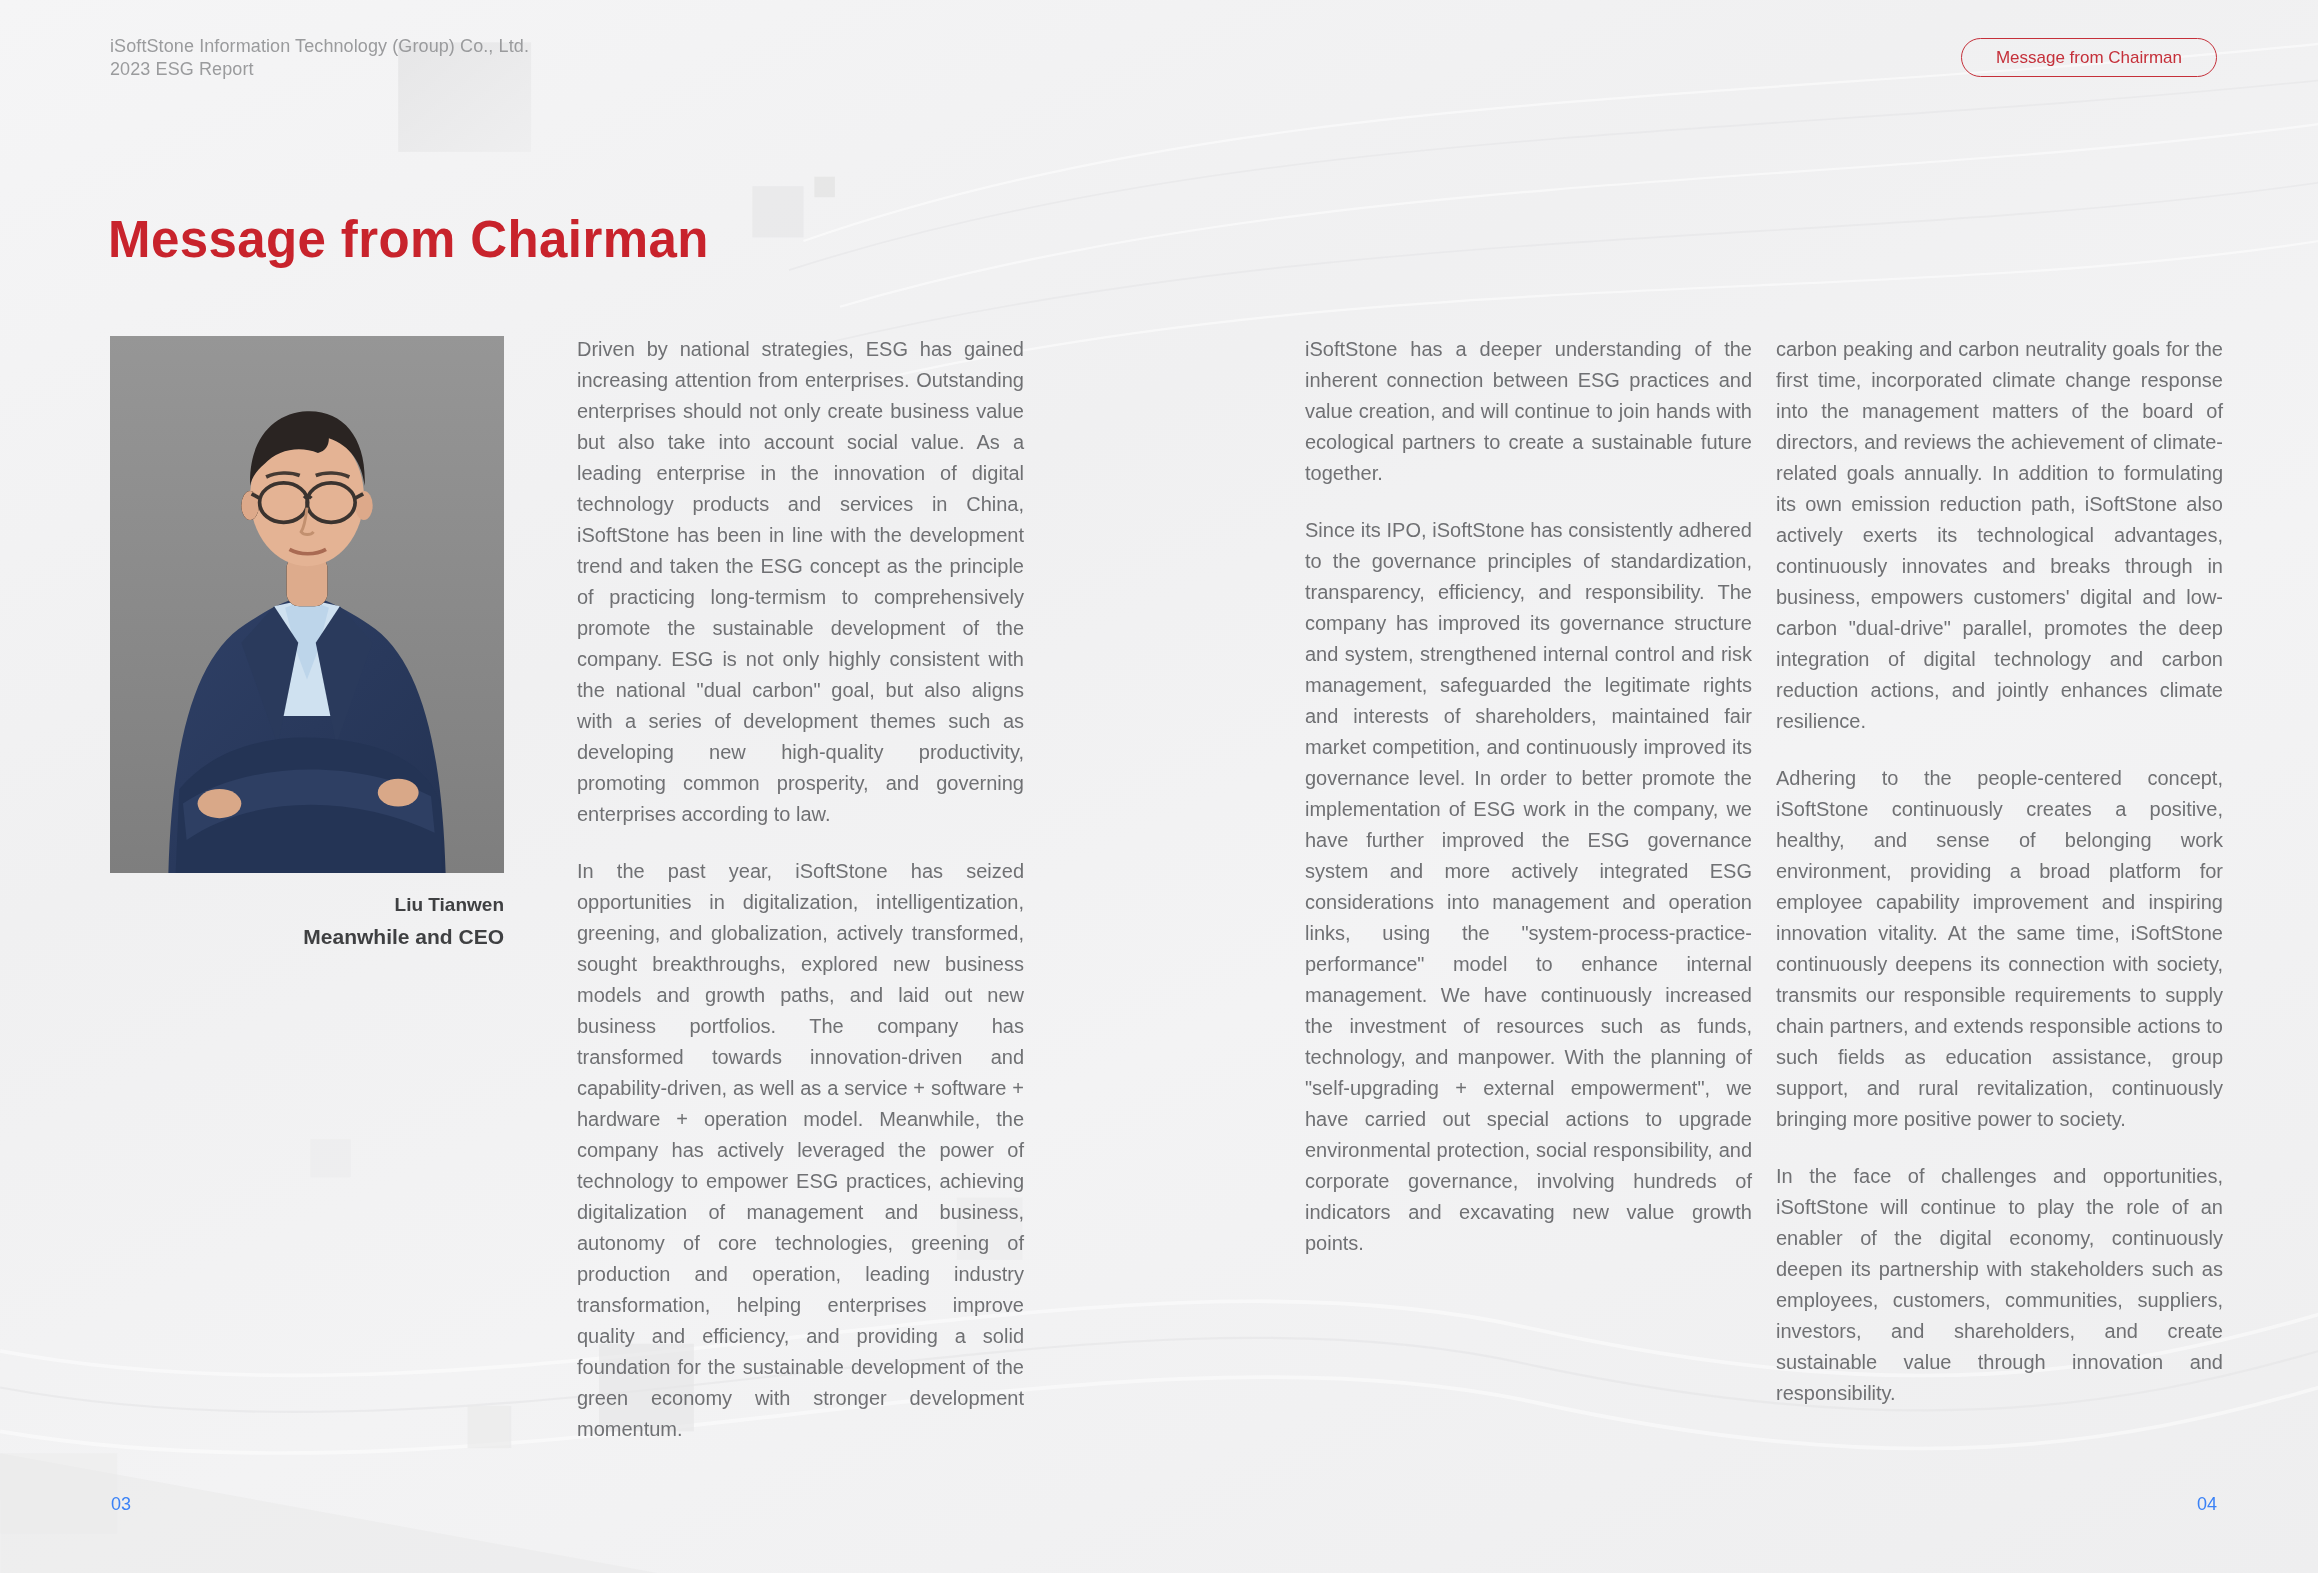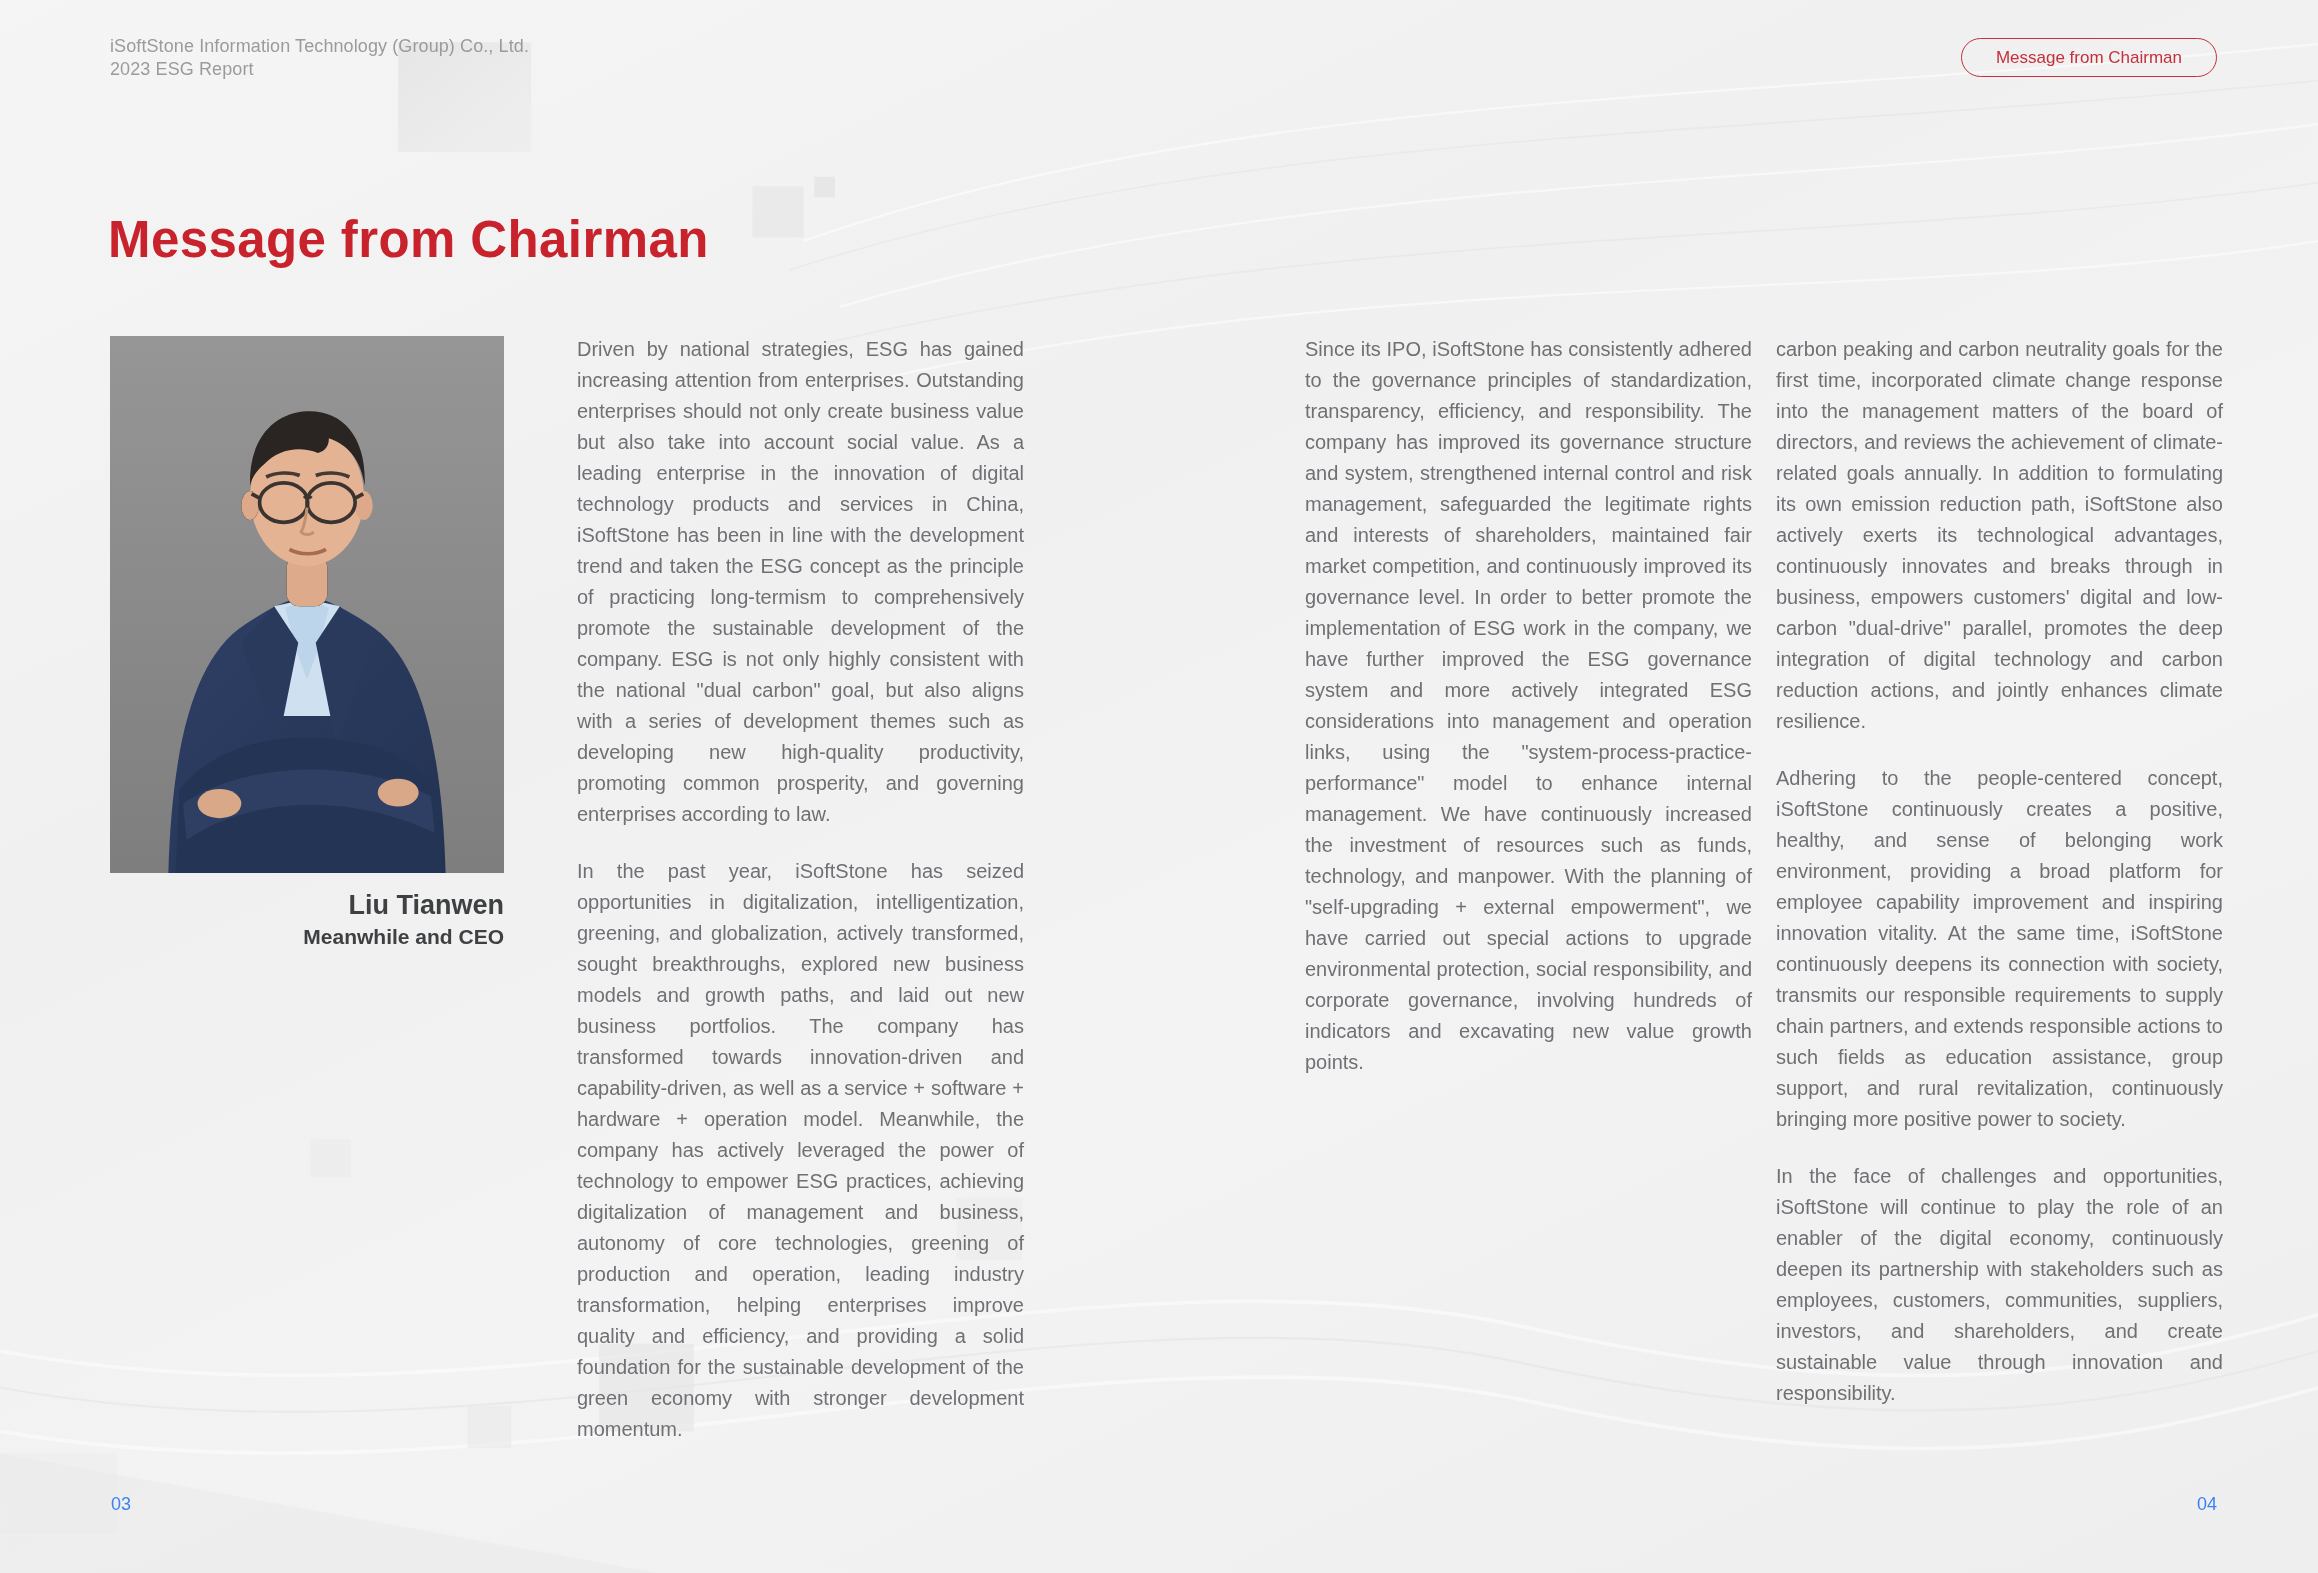--- a/index.html
+++ b/index.html
@@ -26,21 +26,21 @@
   }
   .photo-frame{
     position:absolute;left:110px;top:336px;width:394px;height:537px;
     margin:0;overflow:hidden;background:#8d8d8d;
   }
   .photo-frame svg{display:block;width:100%;height:100%;}
   .photo-caption{
     position:absolute;left:110px;top:889px;width:394px;
     text-align:right;color:#3f4042;
   }
-  .photo-caption .cap-name{font-size:27px;font-weight:700;line-height:32px;}
+  .photo-caption .cap-name{font-size:19px;font-weight:700;line-height:32px;}
   .photo-caption .cap-role{font-size:21px;font-weight:700;line-height:32px;}
   .textcol{
     position:absolute;top:326px;width:447px;
     font-size:20px;line-height:31px;color:#6f7073;
     text-align:justify;text-justify:inter-word;margin-top:8px;
   }
   .textcol p{margin:0 0 26px 0;}
   .col1{left:577px;}
   .col2{left:1305px;}
   .col3{left:1776px;}
@@ -166,20 +166,21 @@
   <div class="cap-name">Liu Tianwen</div>
   <div class="cap-role">Meanwhile and CEO</div>
 </div>
 
 <div class="textcol col1">
   <p>Driven by national strategies, ESG has gained increasing attention from enterprises. Outstanding enterprises should not only create business value but also take into account social value. As a leading enterprise in the innovation of digital technology products and services in China, iSoftStone has been in line with the development trend and taken the ESG concept as the principle of practicing long-termism to comprehensively promote the sustainable development of the company. ESG is not only highly consistent with the national "dual carbon" goal, but also aligns with a series of development themes such as developing new high-quality productivity, promoting common prosperity, and governing enterprises according to law.</p>
   <p>In the past year, iSoftStone has seized opportunities in digitalization, intelligentization, greening, and globalization, actively transformed, sought breakthroughs, explored new business models and growth paths, and laid out new business portfolios. The company has transformed towards innovation-driven and capability-driven, as well as a service + software + hardware + operation model. Meanwhile, the company has actively leveraged the power of technology to empower ESG practices, achieving digitalization of management and business, autonomy of core technologies, greening of production and operation, leading industry transformation, helping enterprises improve quality and efficiency, and providing a solid foundation for the sustainable development of the green economy with stronger development momentum.</p>
 </div>
 
 <div class="textcol col2">
+  <p>iSoftStone has a deeper understanding of the inherent connection between ESG practices and value creation, and will continue to join hands with ecological partners to create a sustainable future together.</p>
   <p>Since its IPO, iSoftStone has consistently adhered to the governance principles of standardization, transparency, efficiency, and responsibility. The company has improved its governance structure and system, strengthened internal control and risk management, safeguarded the legitimate rights and interests of shareholders, maintained fair market competition, and continuously improved its governance level. In order to better promote the implementation of ESG work in the company, we have further improved the ESG governance system and more actively integrated ESG considerations into management and operation links, using the "system-process-practice-performance" model to enhance internal management. We have continuously increased the investment of resources such as funds, technology, and manpower. With the planning of "self-upgrading + external empowerment", we have carried out special actions to upgrade environmental protection, social responsibility, and corporate governance, involving hundreds of indicators and excavating new value growth points.</p>
 </div>
 
 <div class="textcol col3">
   <p>carbon peaking and carbon neutrality goals for the first time, incorporated climate change response into the management matters of the board of directors, and reviews the achievement of climate-related goals annually. In addition to formulating its own emission reduction path, iSoftStone also actively exerts its technological advantages, continuously innovates and breaks through in business, empowers customers' digital and low-carbon "dual-drive" parallel, promotes the deep integration of digital technology and carbon reduction actions, and jointly enhances climate resilience.</p>
   <p>Adhering to the people-centered concept, iSoftStone continuously creates a positive, healthy, and sense of belonging work environment, providing a broad platform for employee capability improvement and inspiring innovation vitality. At the same time, iSoftStone continuously deepens its connection with society, transmits our responsible requirements to supply chain partners, and extends responsible actions to such fields as education assistance, group support, and rural revitalization, continuously bringing more positive power to society.</p>
   <p>In the face of challenges and opportunities, iSoftStone will continue to play the role of an enabler of the digital economy, continuously deepen its partnership with stakeholders such as employees, customers, communities, suppliers, investors, and shareholders, and create sustainable value through innovation and responsibility.</p>
 </div>
 
 <div class="page-num left">03</div>

